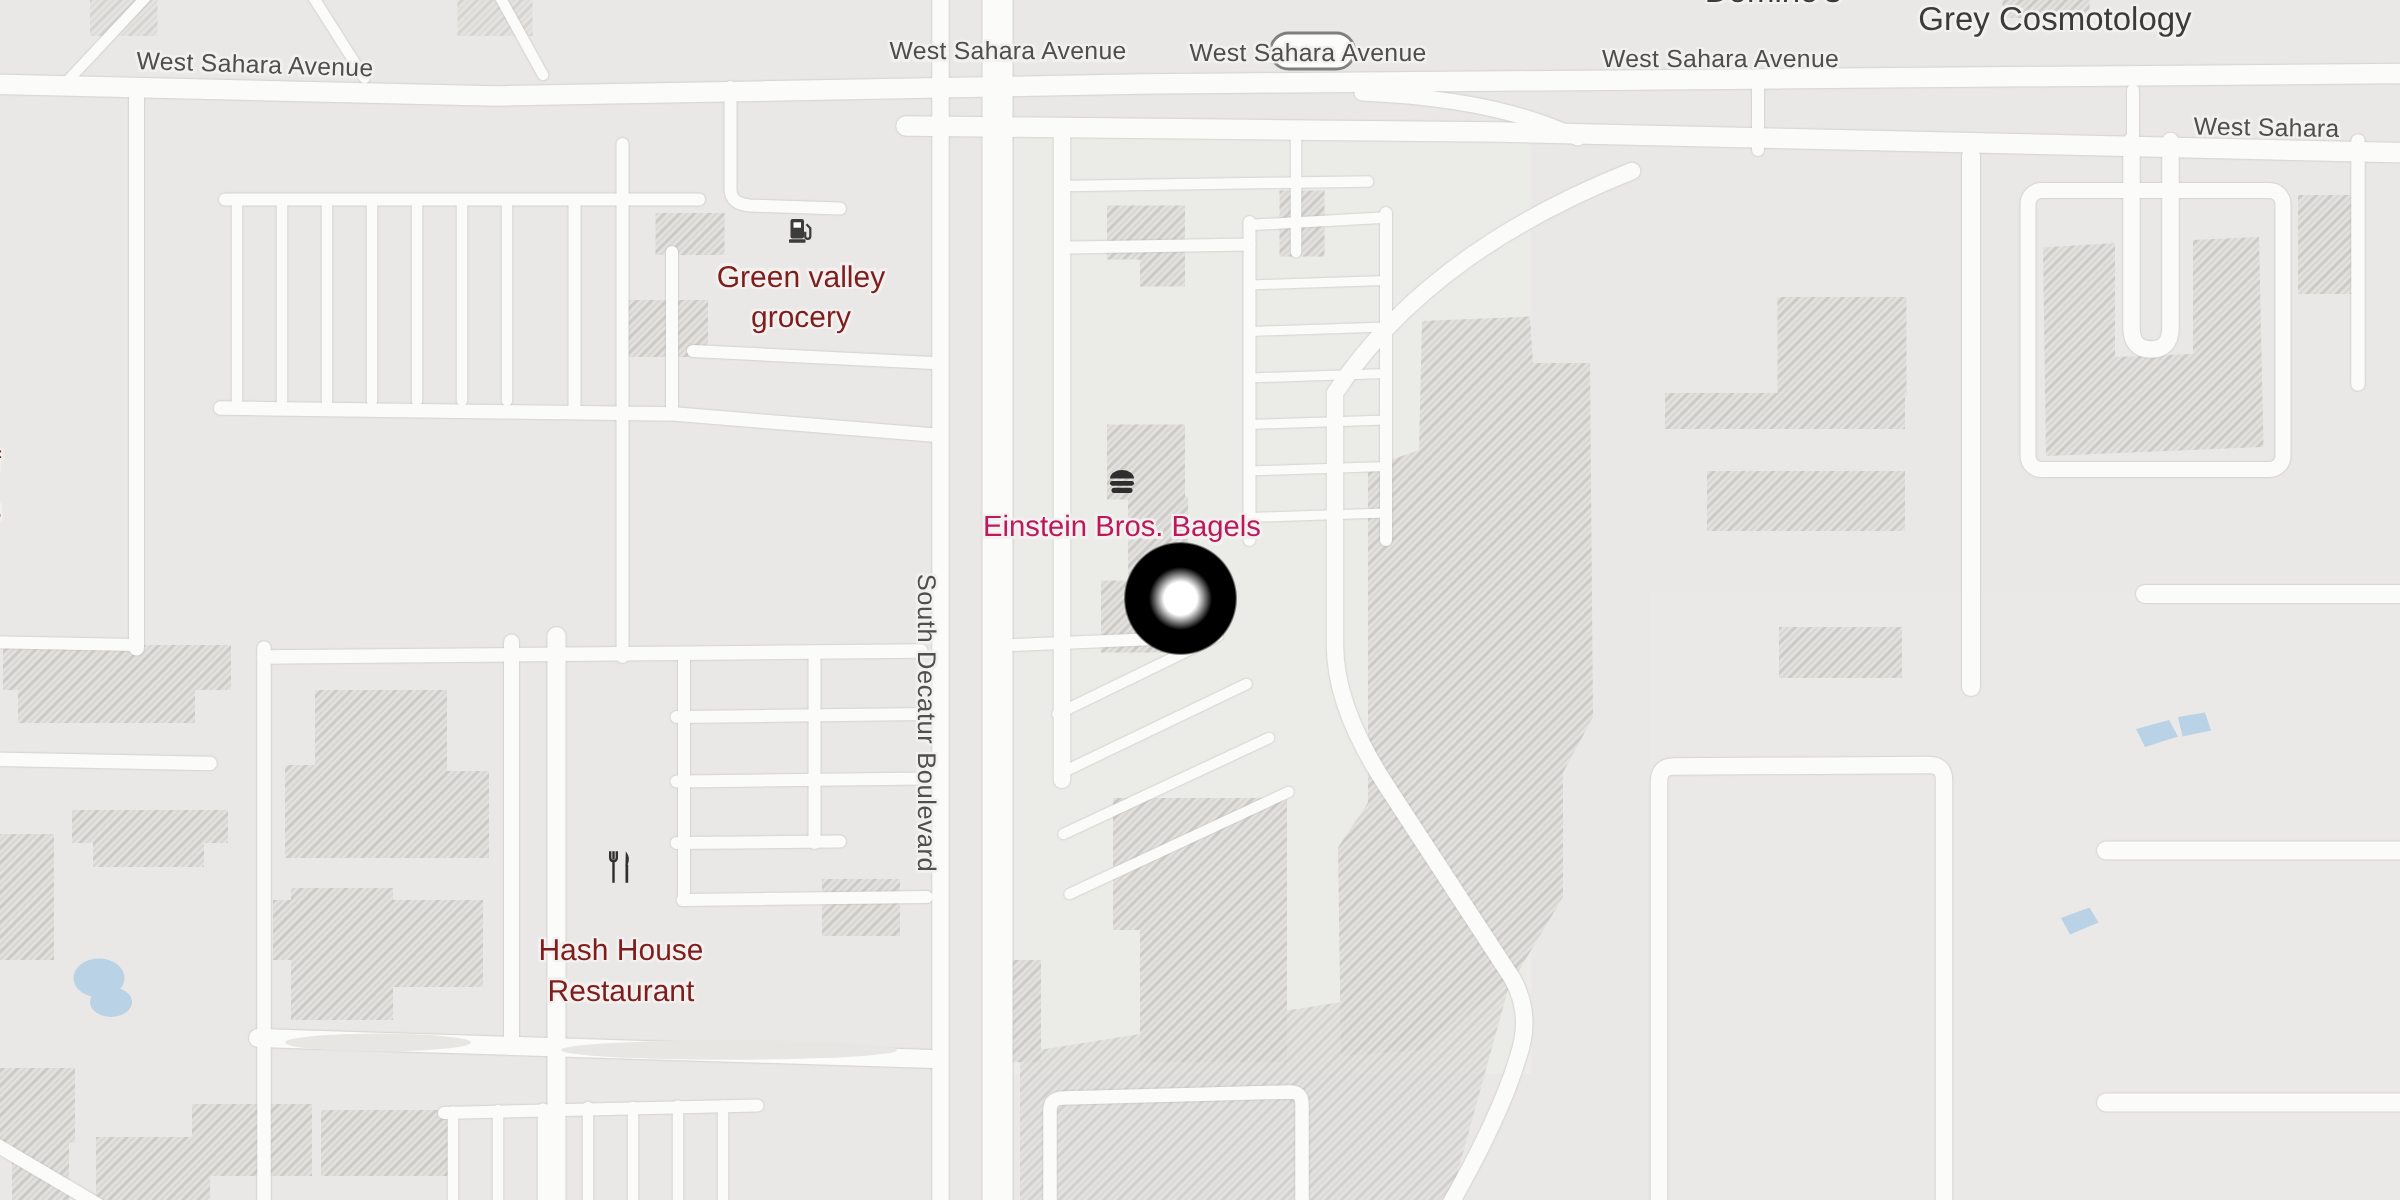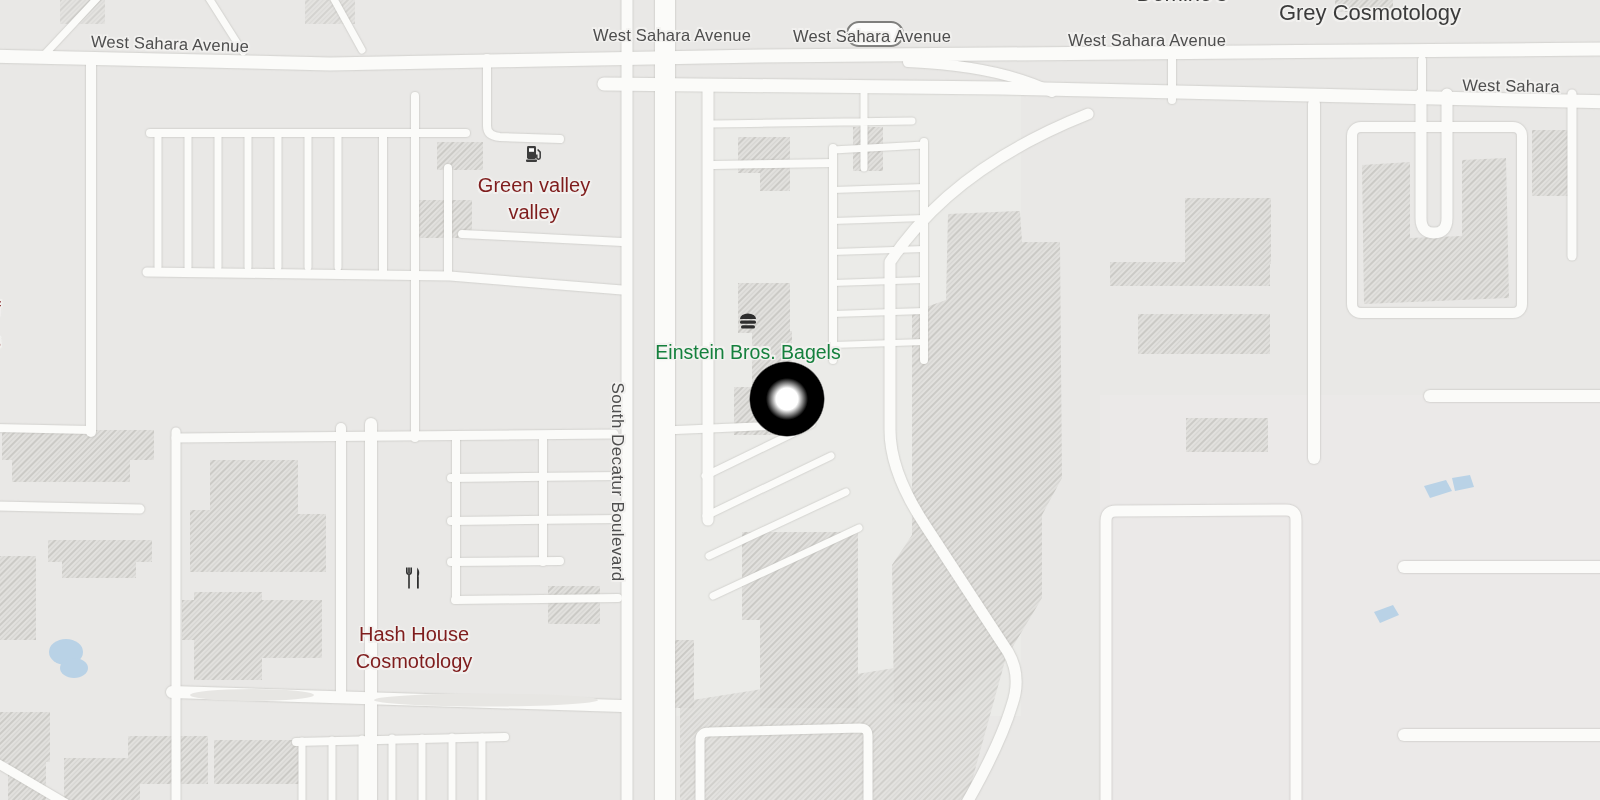--- a/index.html
+++ b/index.html
@@ -5,21 +5,21 @@
   html,body{margin:0;padding:0;background:#e9e8e6;}
   #viewport{position:relative;width:1600px;height:800px;overflow:hidden;
     background:#e9e8e6;font-family:"Liberation Sans",sans-serif;}
   #mapsvg{position:absolute;left:0;top:0;}
   .lbl{position:absolute;transform:translate(-50%,-50%);white-space:nowrap;color:#4f4f4f;
     text-shadow:-1.5px -1.5px 0 #f2f1ef,1.5px -1.5px 0 #f2f1ef,-1.5px 1.5px 0 #f2f1ef,
       1.5px 1.5px 0 #f2f1ef,-1.5px 0 0 #f2f1ef,1.5px 0 0 #f2f1ef,0 -1.5px 0 #f2f1ef,0 1.5px 0 #f2f1ef,0 0 4px #f2f1ef;}
   .street{font-size:16.5px;letter-spacing:.2px;color:#4e4e4e;}
   .poi{font-size:20px;color:#7f1d1d;text-align:center;line-height:27px;}
   .poi-big{font-size:22px;color:#3b3b3b;}
-  .poi-dark{font-size:19.5px;color:#15803d;}
+  .poi-dark{font-size:19.5px;color:#be185d;}
   .vertical{transform:translate(-50%,-50%) rotate(90deg);font-size:17px;letter-spacing:.4px;}
   .tilt1{transform:translate(-50%,-50%) rotate(1.8deg);}
   .tilt2{transform:translate(-50%,-50%) rotate(1deg);}
   #shield{position:absolute;left:846px;top:21px;width:58px;height:26px;border:2px solid #7f7f7d;
     border-radius:14px;background:#fcfcfb;box-sizing:border-box;}
   #marker{position:absolute;left:749px;top:361px;width:76px;height:76px;border-radius:50%;
     background:radial-gradient(circle,#ffffff 0 11px,#000000 21px 36.5px,rgba(0,0,0,0) 38px);}
   .icon{position:absolute;transform:translate(-50%,-50%);}
 </style>
 </head>
@@ -166,38 +166,38 @@
   <div class="lbl poi-big" style="left:1370px;top:13px;text-align:right;">Grey Cosmotology</div>
 
   <svg class="icon" style="left:534px;top:154px;" width="20" height="20" viewBox="0 0 20 20">
     <rect x="3" y="2" width="9" height="13" rx="1.4" fill="#3c3c3c"></rect>
     <rect x="5" y="4.2" width="5" height="3.6" fill="#fdfdfd"></rect>
     <rect x="2" y="15.5" width="11" height="2.4" rx="0.8" fill="#3c3c3c"></rect>
     <path d="M13.6,5.5 l2.6,2.6 v5.4 a1.7,1.7 0 0 1 -3.4,0 v-3" fill="none" stroke="#3c3c3c" stroke-width="1.5"></path>
   </svg>
   <div class="lbl poi" style="left:534px;top:199px;">
     <div>Green valley</div>
-    <div>valley</div>
+    <div>grocery</div>
   </div>
 
   <svg class="icon" style="left:748px;top:321px;" width="24" height="20" viewBox="0 0 24 20">
     <path d="M4,8 a8,5.6 0 0 1 16,0 z" fill="#2e2e2e"></path>
     <rect x="4" y="9.6" width="16" height="3.2" rx="1.6" fill="#2e2e2e"></rect>
     <rect x="5" y="14.2" width="14" height="3.4" rx="1.7" fill="#2e2e2e"></rect>
   </svg>
   <div class="lbl poi-dark" style="left:748px;top:352px;">Einstein Bros. Bagels</div>
 
   <svg class="icon" style="left:414px;top:578px;" width="20" height="24" viewBox="0 0 20 24">
     <path d="M5,1.5 V7 M2.8,1.5 V6 a2.2,2.2 0 0 0 4.4,0 V1.5 M5,9 V22.5" fill="none" stroke="#2f2f2f" stroke-width="1.6"></path>
     <path d="M13.2,1.5 q3.4,4.4 1.2,9.2 l-1.4,0.3 z" fill="#2f2f2f"></path>
     <path d="M13.9,10.5 L13.9,22.5" fill="none" stroke="#2f2f2f" stroke-width="1.8"></path>
   </svg>
   <div class="lbl poi" style="left:414px;top:648px;">
     <div>Hash House</div>
-    <div>Cosmotology</div>
+    <div>Restaurant</div>
   </div>
 
   <div class="lbl poi" style="left:-2px;top:309px;">f</div>
   <div class="lbl poi" style="left:-4px;top:341px;">s</div>
 
   <div id="marker"></div>
 
 </div>
 
 </body></html>

